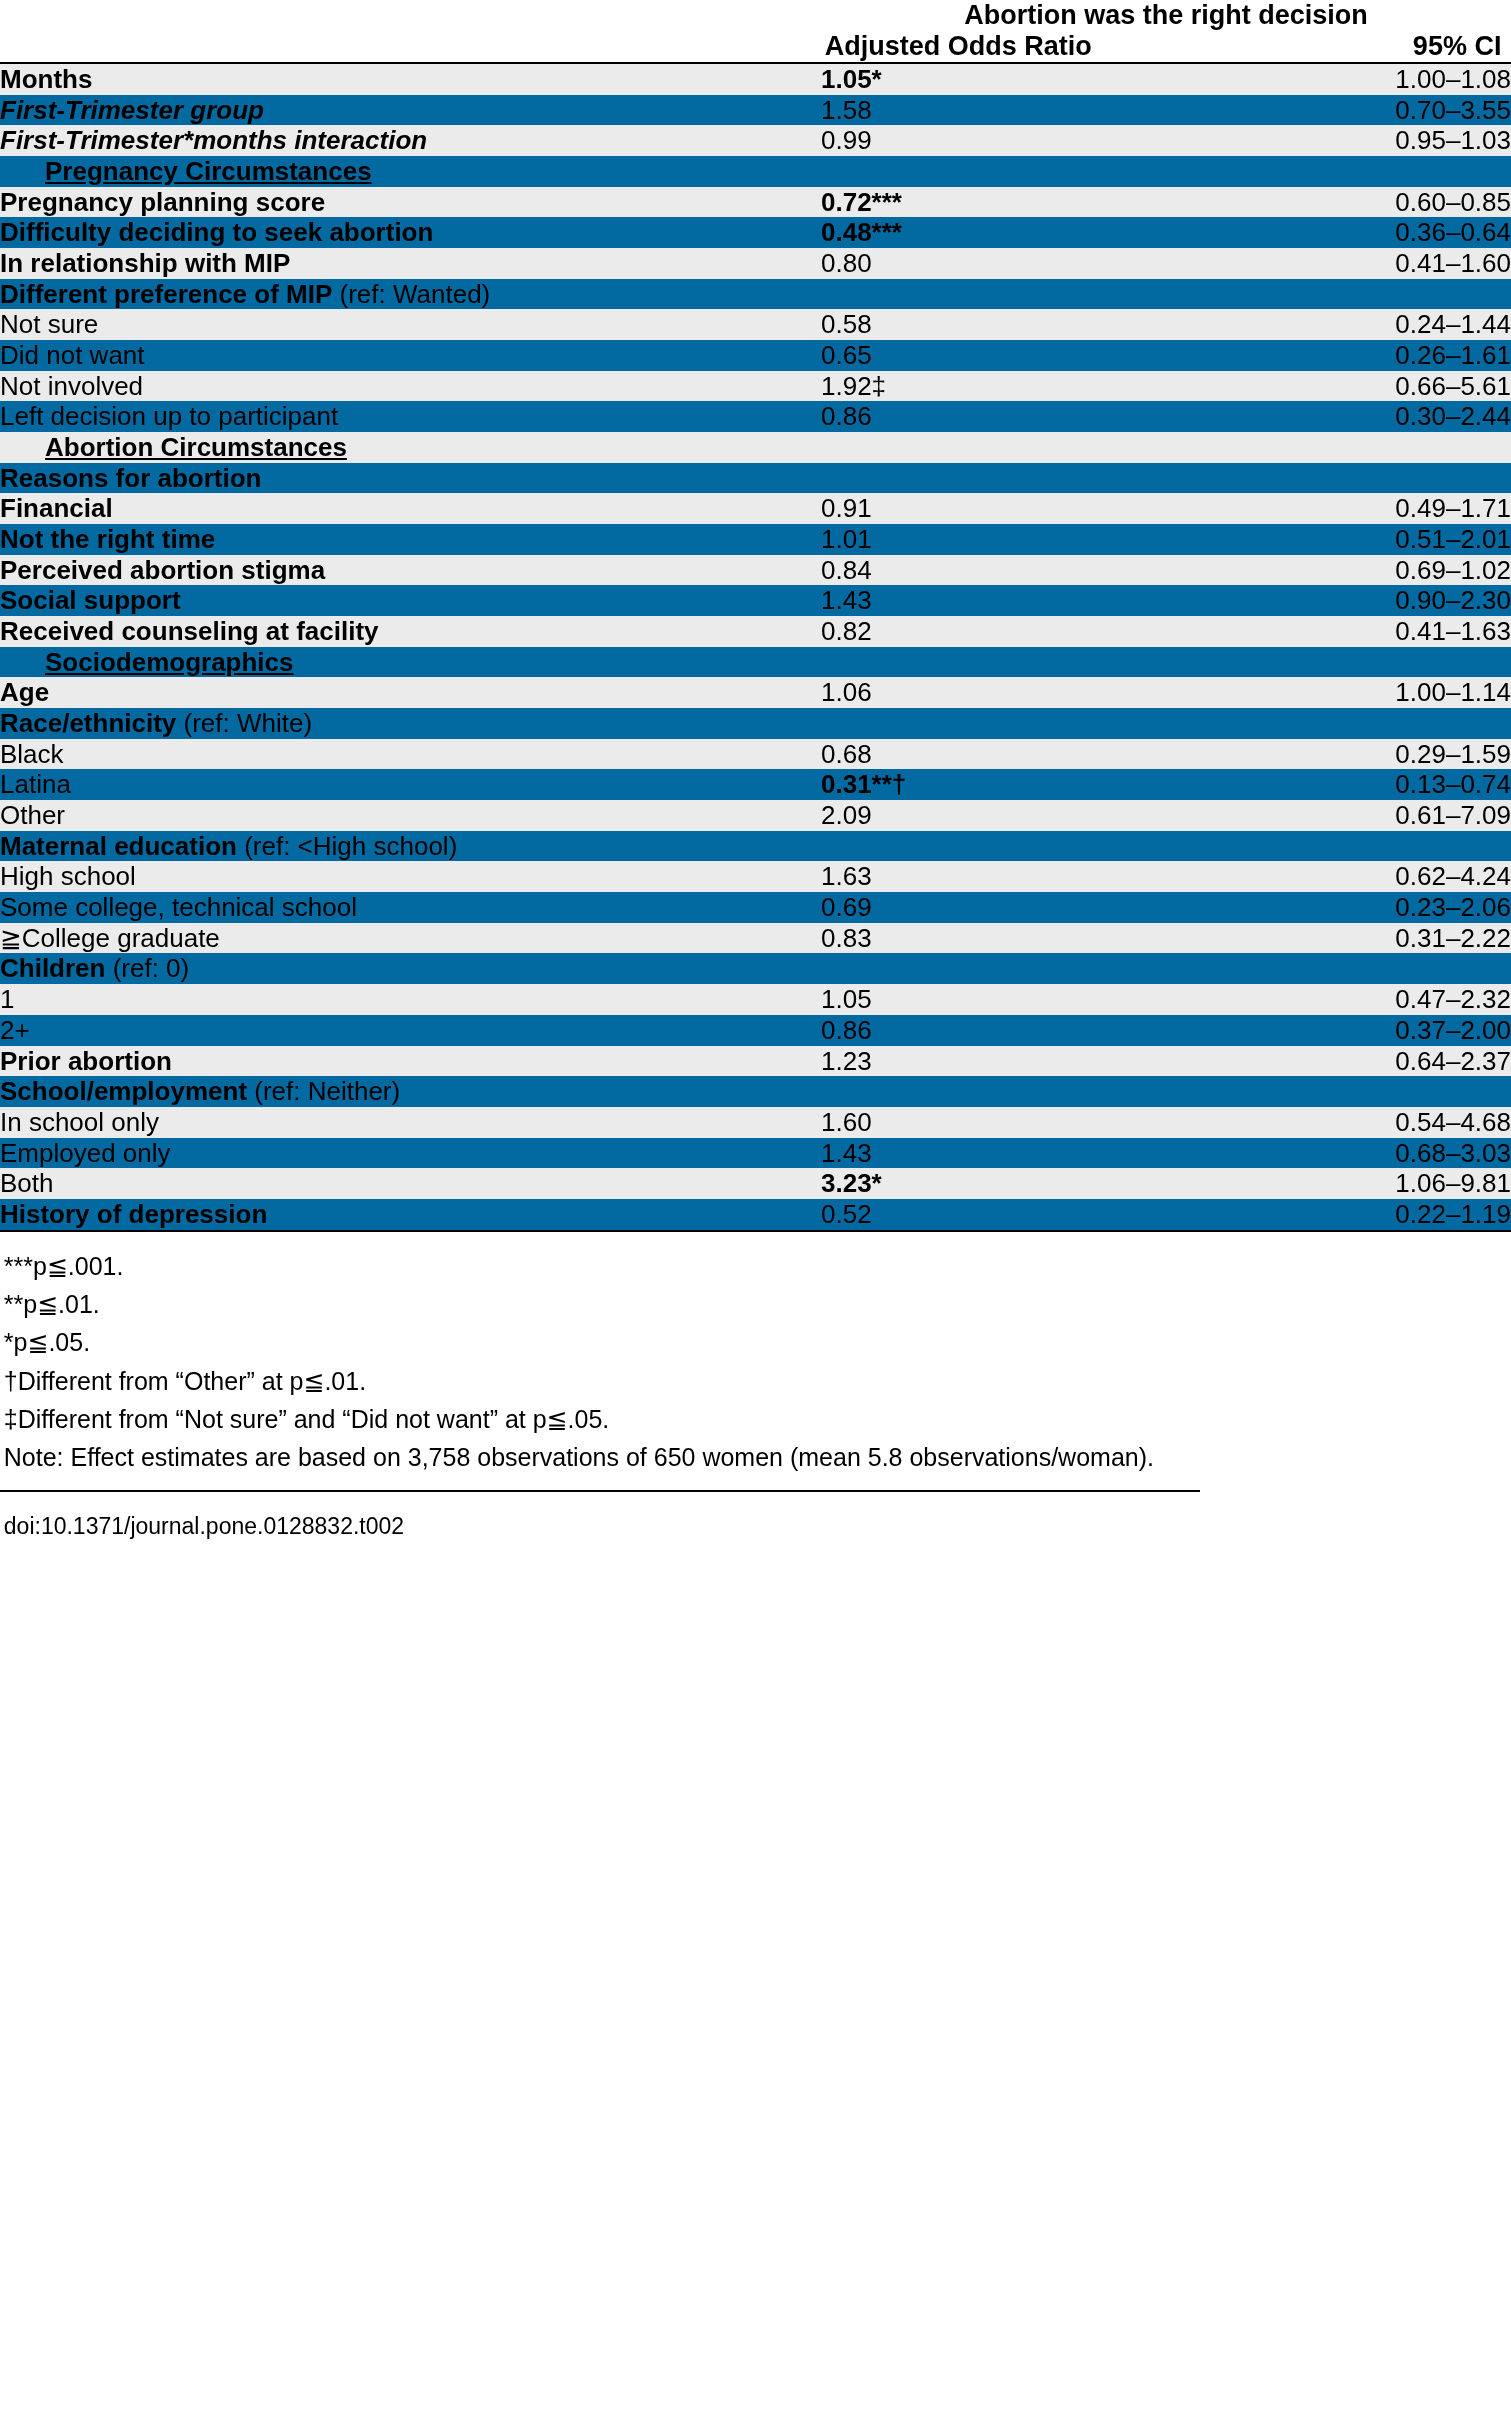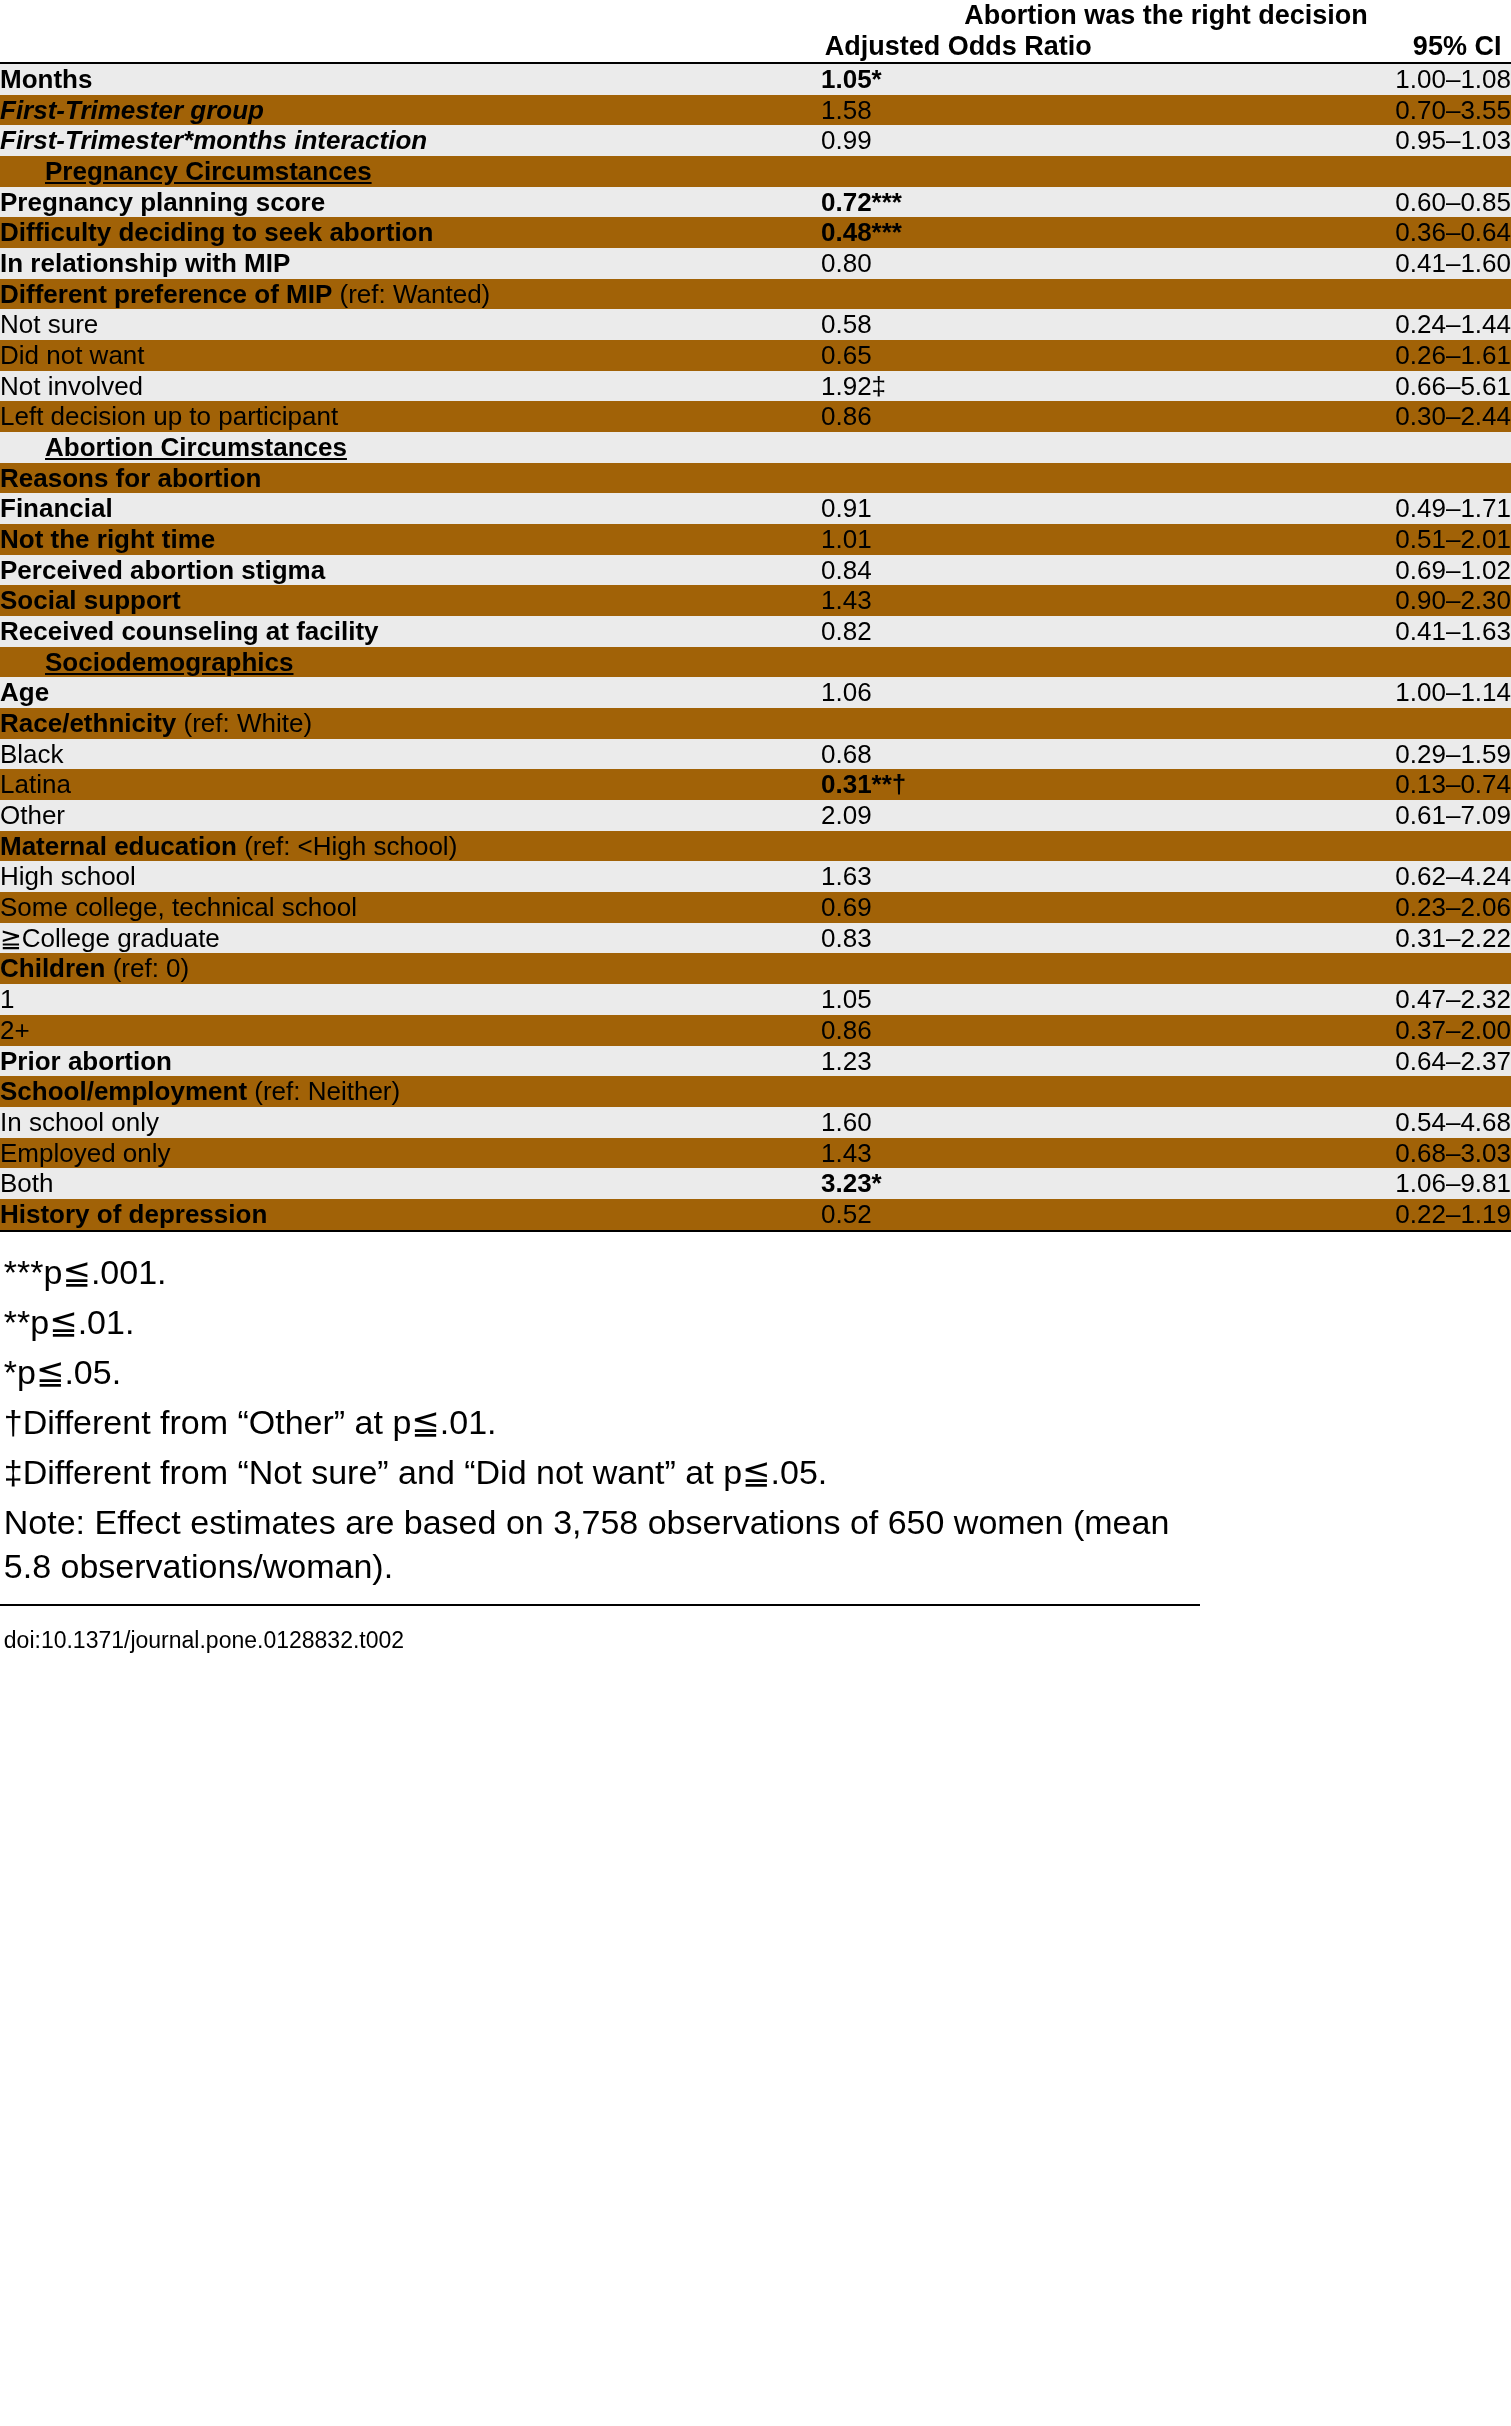--- a/index.html
+++ b/index.html
@@ -51,34 +51,34 @@
     font-weight: bold;
     font-size: 27px;
     padding: 9.6px 0 11.5px 0;
   }
   .hdr-sub.ci { text-align: right; padding-right: 9.6px; margin-top: 43px; }
   .hdr-sub.aor { padding-left: 3.8px; }
 
   tr.rule-top td { border-top: 2.9px solid #000; }
   tr.rule-bot td { border-bottom: 2.9px solid #000; }
   tr.zebra td { background: #ebebeb; }
-  tr.plain td { background: #a16207; }
+  tr.plain td { background: #0369a1; }
 
   .b { font-weight: bold; }
   .i { font-style: italic; font-weight: bold; }
   .reg { font-weight: normal; margin-top: 24px; }
   .underline-head {
     font-weight: bold;
     text-decoration: underline;
     margin-left: 45px;
   }
   .indent1 { padding-left: 42px; }
 
   .footnotes {
-    font-size: 34px;
+    font-size: 25px;
     line-height: 1.30;
     padding: 15.4px 0 0 3.8px;
   }
   .footnotes div { padding: 2.9px 0; }
   .doi {
     font-size: 23px;
     padding: 21px 0 9.6px 3.8px;
     border-top: 2.9px solid #000;
     margin-top: 13.4px;
   }

